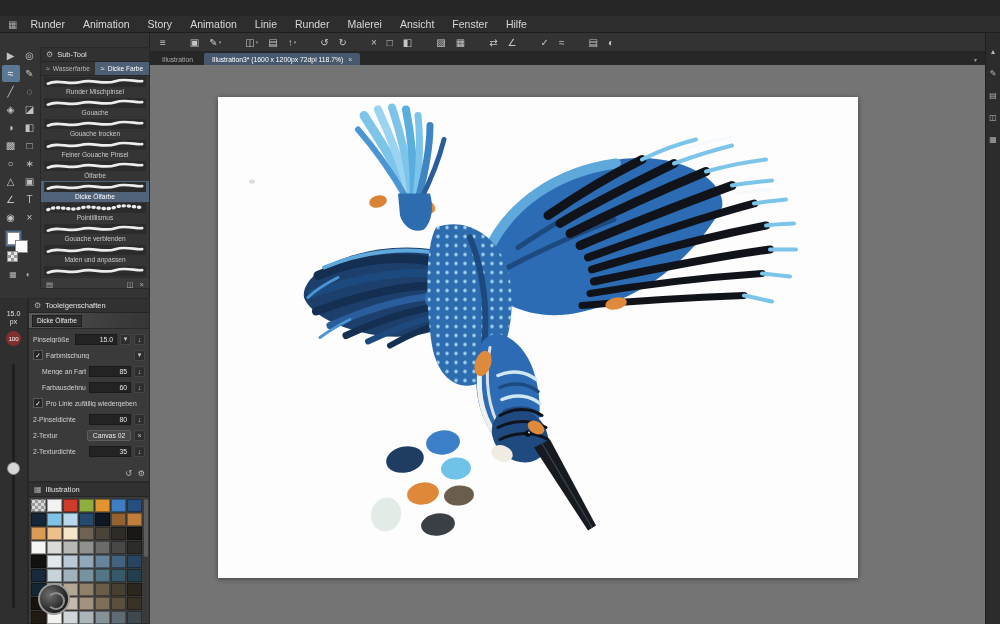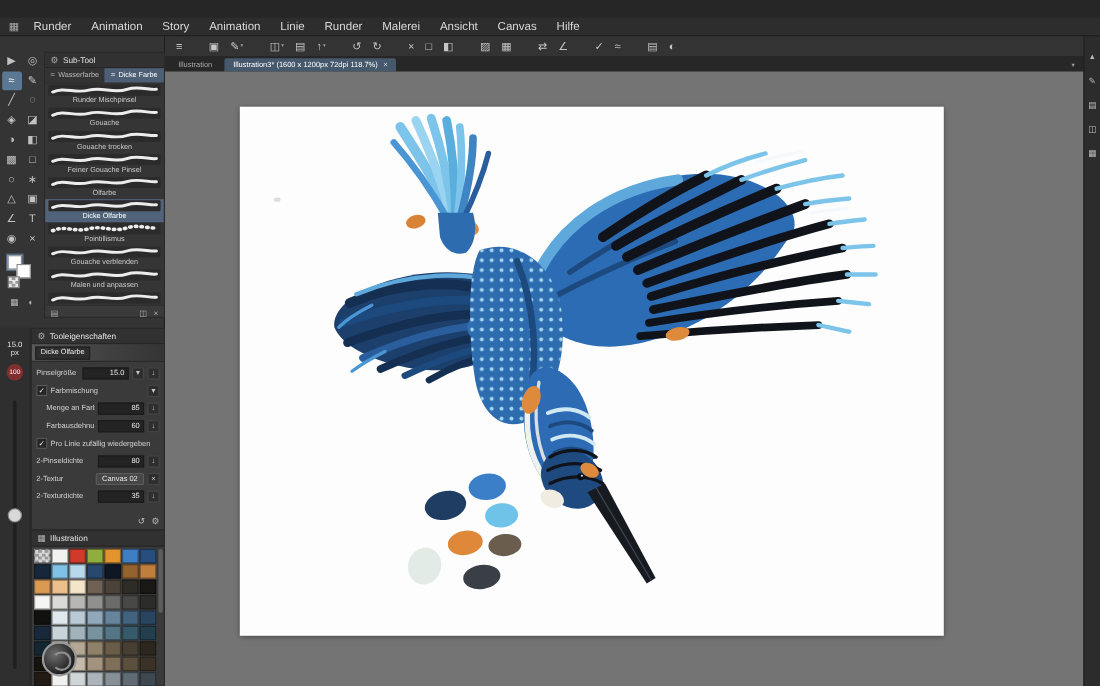--- a/index.html
+++ b/index.html
@@ -163,21 +163,21 @@
     <span class="app-icon">▦</span>
     <span style="display:flex">
         <span class="menu-item">Runder</span>
         <span class="menu-item">Animation</span>
         <span class="menu-item">Story</span>
         <span class="menu-item">Animation</span>
         <span class="menu-item">Linie</span>
         <span class="menu-item">Runder</span>
         <span class="menu-item">Malerei</span>
         <span class="menu-item">Ansicht</span>
-        <span class="menu-item">Canvas</span>
+        <span class="menu-item">Fenster</span>
         <span class="menu-item">Hilfe</span>
       </span>
   </div>
 
   <div class="leftdock">
 
     <div class="toolstrip">
       <div class="tools">
           <span class="tool">▶</span>
           <span class="tool">◎</span>

